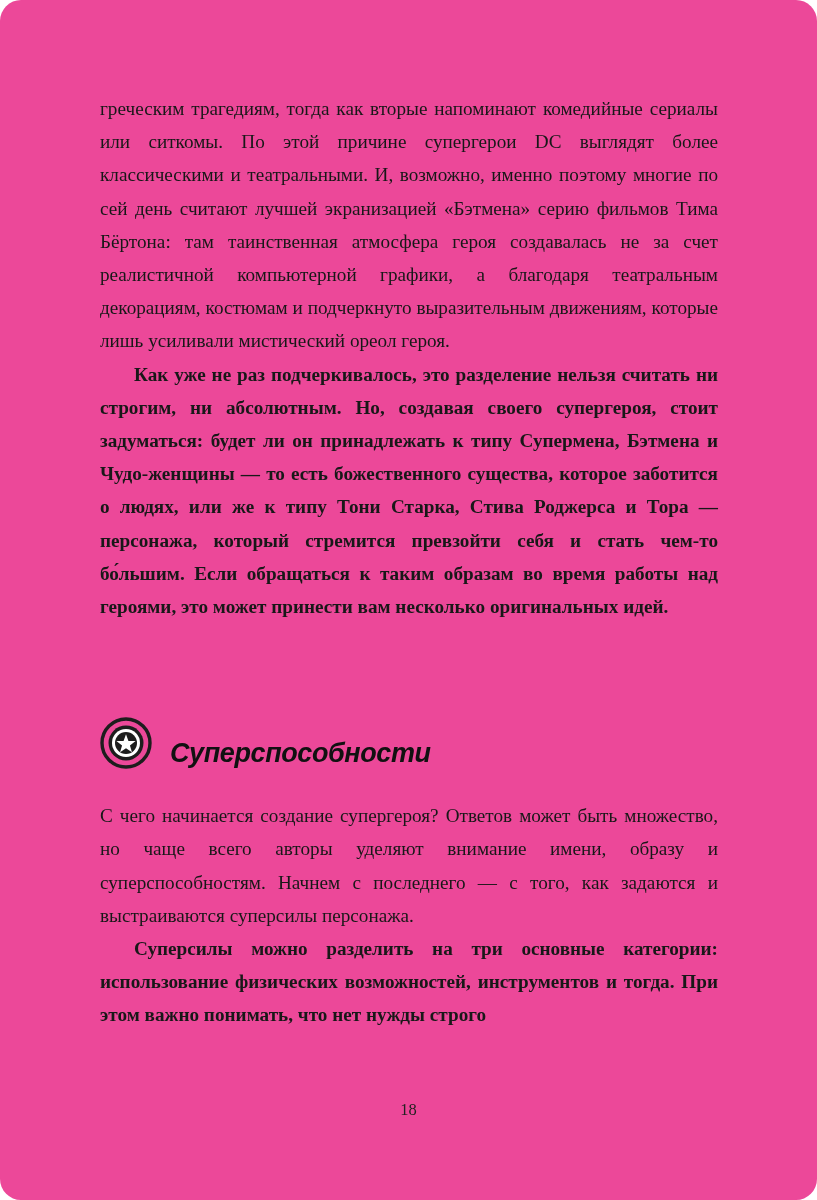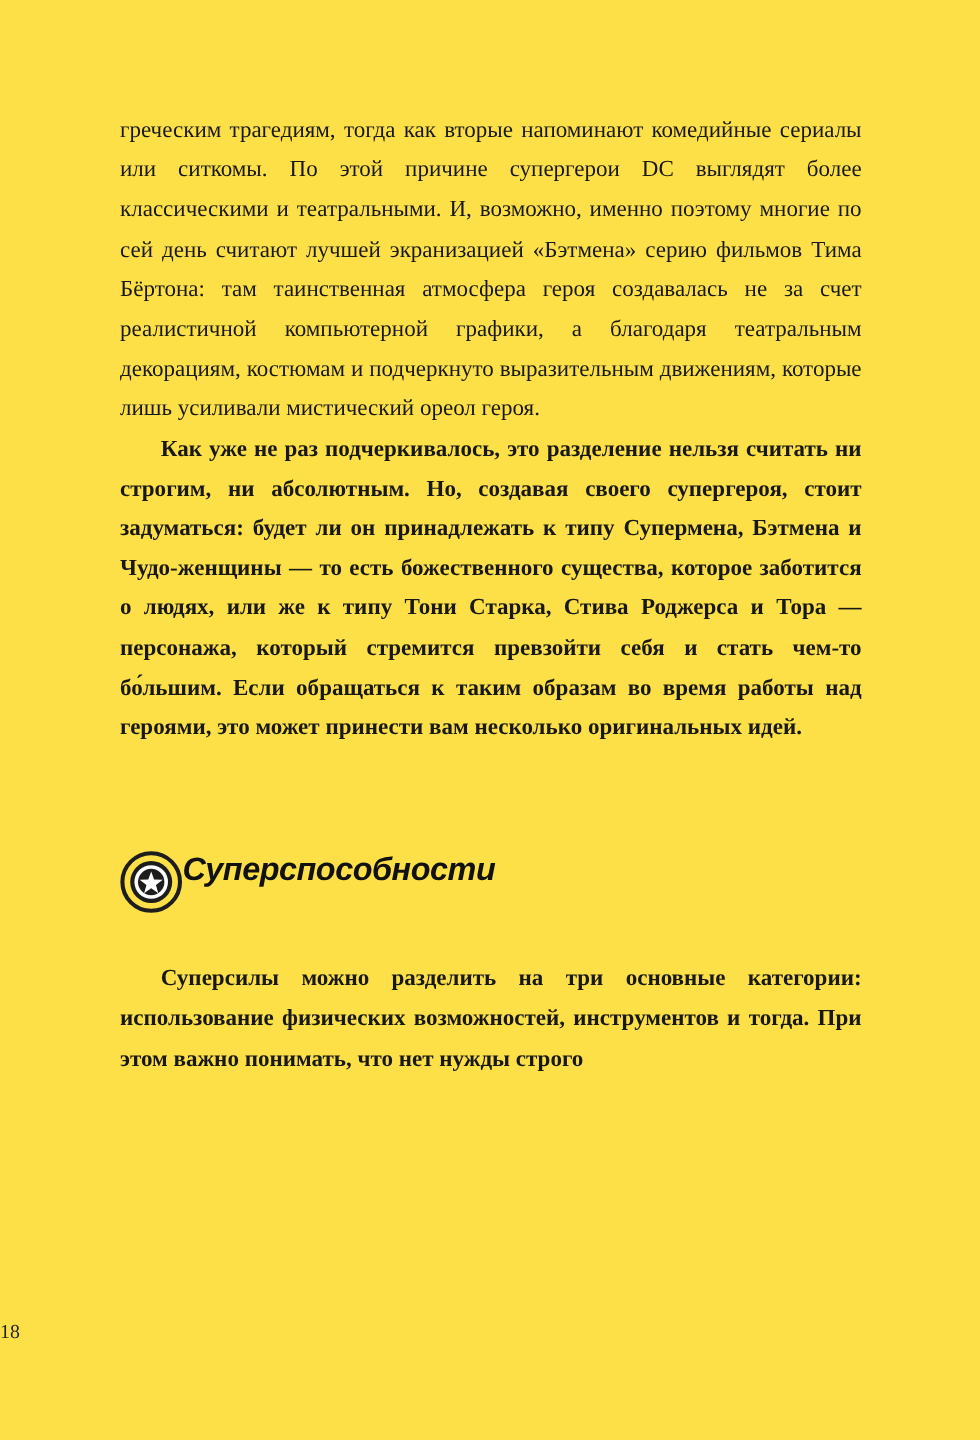--- a/index.html
+++ b/index.html
@@ -14,21 +14,22 @@
     font-family: "Liberation Serif", serif;
     color: #1a1a1a;
     overflow: hidden;
   }
   .page {
     position: absolute;
     left: 0;
     top: 0;
     width: 817px;
     height: 1200px;
-    background: #fde047;
+    background: #ec4899;
+    border-radius: 21px;
   }
   .content {
     position: absolute;
     left: 100px;
     top: 92px;
     width: 618px;
   }
   p.body-text {
     margin: 0;
     font-family: "Liberation Serif", serif;
@@ -41,21 +42,22 @@
   }
   p.indent {
     text-indent: 34px;
     font-weight: bold;
   }
   .section-gap {
     height: 86px;
   }
   .section-head {
     display: flex;
-    align-items: flex-start;
+    align-items: flex-end;
+    gap: 18px;
     margin-top: 0;
     margin-bottom: 0;
     height: 60px;
   }
   .shield-icon {
     width: 52px;
     height: 52px;
     flex: 0 0 52px;
     position: relative;
   }
@@ -69,20 +71,21 @@
     white-space: nowrap;
   }
   .after-head {
     height: 30px;
   }
   .folio {
     position: absolute;
     left: 0;
     top: 1100px;
     width: 817px;
+    text-align: center;
     font-family: "Liberation Serif", serif;
     font-size: 16.5px;
     color: #222222;
   }
 </style>
 </head>
 <body>
 
 <div class="page">
 
@@ -102,20 +105,21 @@
           <circle cx="26" cy="26" r="14" fill="#ffffff"></circle>
           <circle cx="26" cy="26" r="11" fill="#1d1d1d"></circle>
           <polygon fill="#ffffff" points="26,17.2 28.45,23.9 35.6,24.1 29.95,28.45 31.95,35.3 26,31.2 20.05,35.3 22.05,28.45 16.4,24.1 23.55,23.9"></polygon>
         </svg>
       </span>
       <span class="section-title">Суперспособности</span>
     </div>
 
     <div class="after-head"></div>
 
+    <p class="body-text">С чего начинается создание супергероя? Ответов может быть множество, но чаще всего авторы уделяют внимание имени, образу и суперспособностям. Начнем с последнего — с того, как задаются и выстраиваются суперсилы персонажа.</p>
 
     <p class="body-text indent">Суперсилы можно разделить на три основные категории: использование физических возможностей, инструментов и тогда. При этом важно понимать, что нет нужды строго</p>
 
   </div>
 
   <div class="folio">18</div>
 
 </div>
 
 </body></html>

